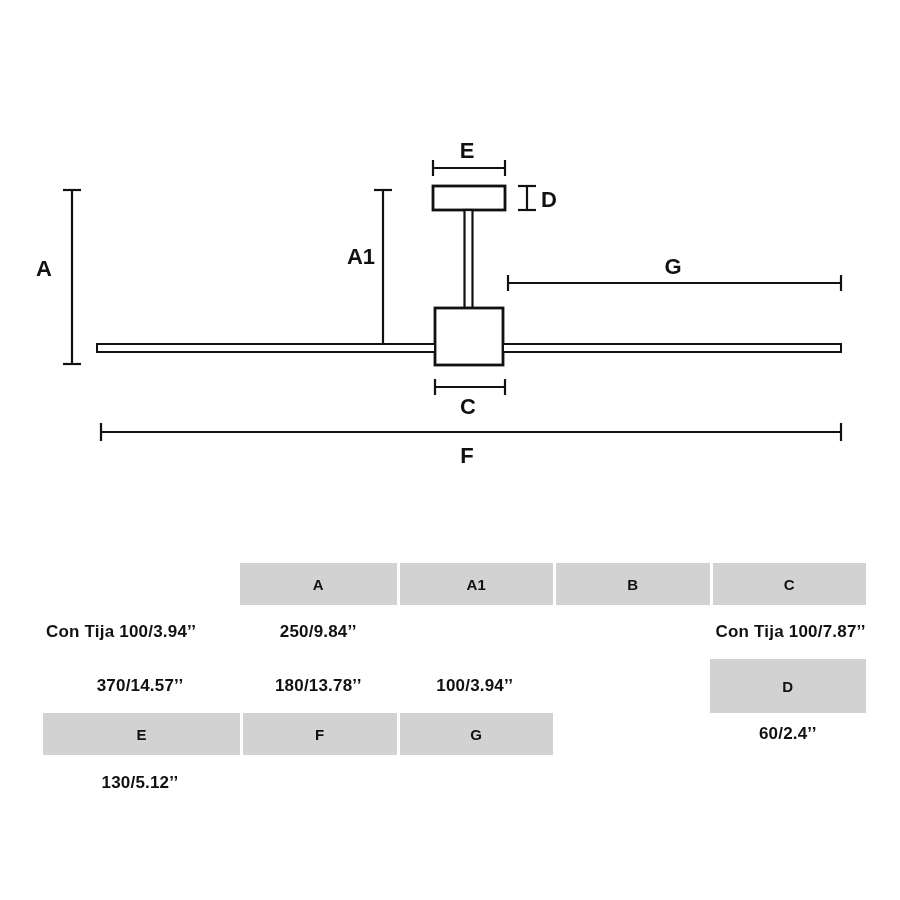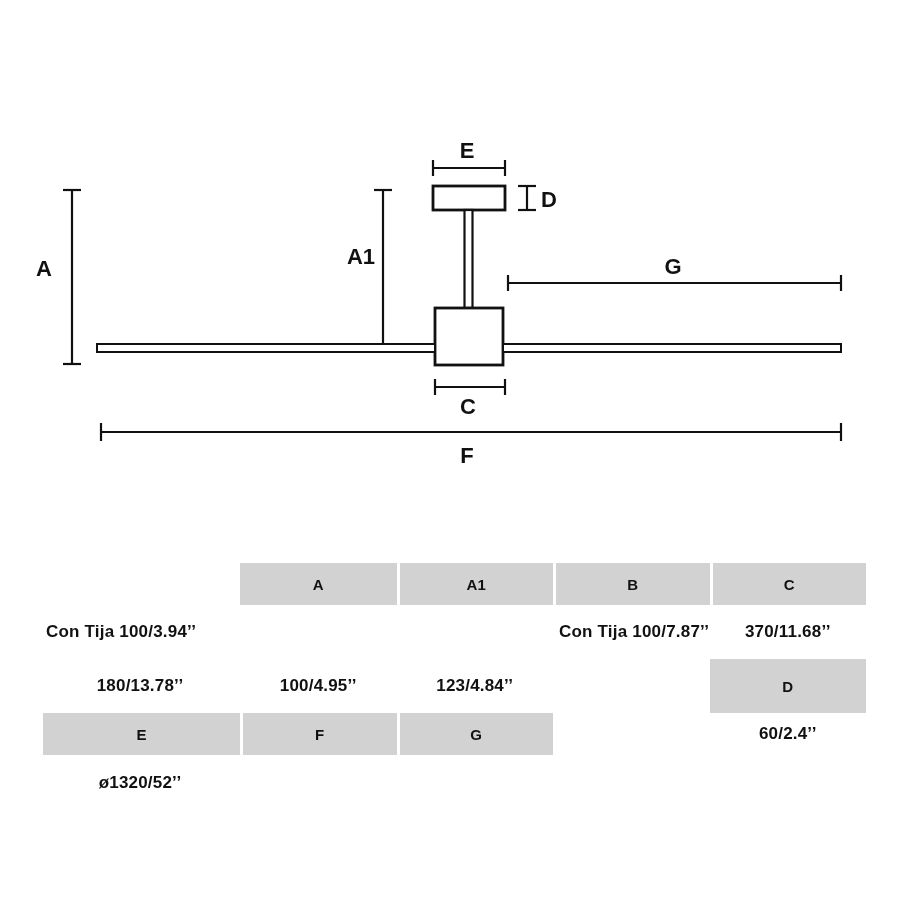--- a/index.html
+++ b/index.html
@@ -128,33 +128,33 @@
 
   <div class="spec-table">
 
     <div class="cell blank"></div>
     <div class="cell hdr">A</div>
     <div class="cell hdr gap">A1</div>
     <div class="cell hdr gap">B</div>
     <div class="cell hdr gap">C</div>
 
     <div class="cell row-label">Con Tija 100/3.94’’</div>
+    <div class="cell">250/9.84’’</div>
     <div class="cell"></div>
     <div class="cell"></div>
 
     <div class="cell row-label">Con Tija 100/7.87’’</div>
-    <div class="cell">370/11.68’’</div>
+    <div class="cell">370/14.57’’</div>
     <div class="cell">180/13.78’’</div>
-    <div class="cell">100/4.95’’</div>
-    <div class="cell">123/4.84’’</div>
+    <div class="cell">100/3.94’’</div>
 
     <div class="cell blank"></div>
     <div class="cell hdr">D</div>
     <div class="cell hdr gap">E</div>
     <div class="cell hdr gap">F</div>
     <div class="cell hdr gap">G</div>
 
     <div class="cell"></div>
     <div class="cell">60/2.4’’</div>
-    <div class="cell">ø1320/52’’</div>
+    <div class="cell">130/5.12’’</div>
   </div>
 
 </div>
 
 </body></html>

